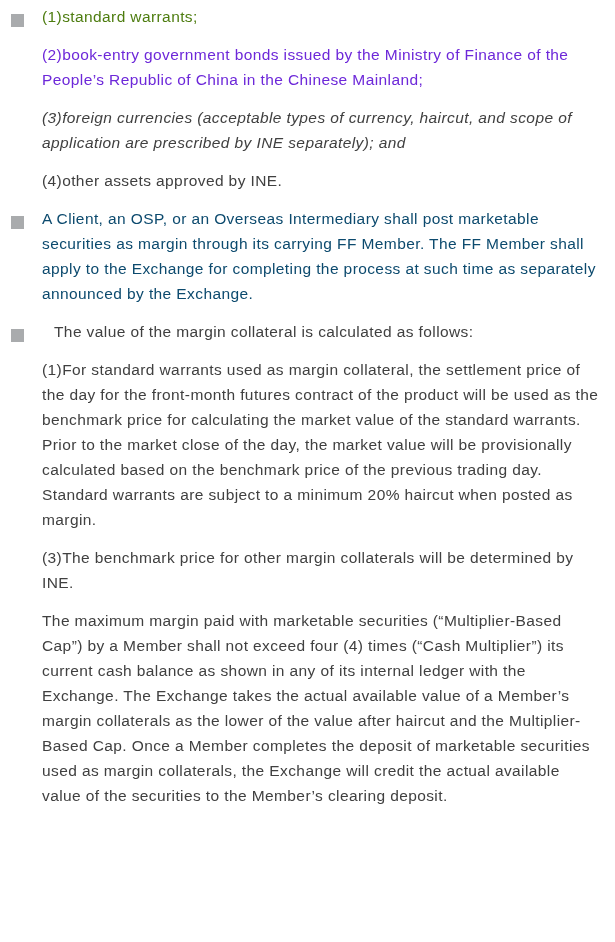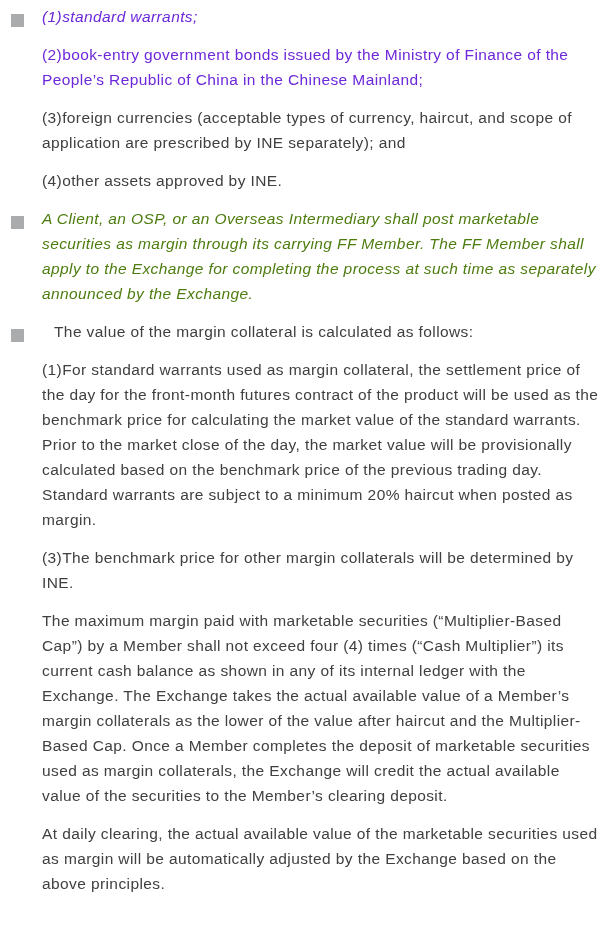--- a/index.html
+++ b/index.html
@@ -49,40 +49,39 @@
 </head>
 <body style="background: rgb(255, 255, 255);">
 
 <main class="doc">
   <div id="bullet-list">
       <div class="item">
         <div class="bullet-col">
           <span class="bullet" style="background: rgb(169, 171, 173);"></span>
         </div>
         <div class="content">
-          <p class="para" style="color: #6d28d9; font-style: italic;">(1)standard warrants;</p>
+          <p class="para" style="color: #4d7c0f;">(1)standard warrants;</p>
           <p class="para" style="color: #6d28d9;">(2)book-entry government bonds issued by the Ministry of Finance of the People’s Republic of China in the Chinese Mainland;</p>
-          <p class="para" style="color: rgb(64, 64, 64);">(3)foreign currencies (acceptable types of currency, haircut, and scope of application are prescribed by INE separately); and</p>
+          <p class="para" style="color: rgb(64, 64, 64); font-style: italic;">(3)foreign currencies (acceptable types of currency, haircut, and scope of application are prescribed by INE separately); and</p>
           <p class="para" style="color: rgb(64, 64, 64);">(4)other assets approved by INE.</p>
         </div>
       </div>
       <div class="item">
         <div class="bullet-col">
           <span class="bullet" style="background: rgb(169, 171, 173);"></span>
         </div>
         <div class="content">
-          <p class="para" style="color: #4d7c0f; font-style: italic;">A Client, an OSP, or an Overseas Intermediary shall post marketable securities as margin through its carrying FF Member. The FF Member shall apply to the Exchange for completing the process at such time as separately announced by the Exchange.</p>
+          <p class="para" style="color: #0c4a6e;">A Client, an OSP, or an Overseas Intermediary shall post marketable securities as margin through its carrying FF Member. The FF Member shall apply to the Exchange for completing the process at such time as separately announced by the Exchange.</p>
         </div>
       </div>
       <div class="item">
         <div class="bullet-col">
           <span class="bullet" style="background: rgb(169, 171, 173);"></span>
         </div>
         <div class="content">
           <p class="para" style="color: rgb(64, 64, 64); margin-left: 12px;">The value of the margin collateral is calculated as follows:</p>
           <p class="para" style="color: rgb(64, 64, 64);">(1)For standard warrants used as margin collateral, the settlement price of the day for the front-month futures contract of the product will be used as the benchmark price for calculating the market value of the standard warrants. Prior to the market close of the day, the market value will be provisionally calculated based on the benchmark price of the previous trading day. Standard warrants are subject to a minimum 20% haircut when posted as margin.</p>
           <p class="para" style="color: rgb(64, 64, 64);">(3)The benchmark price for other margin collaterals will be determined by INE.</p>
           <p class="para" style="color: rgb(64, 64, 64);">The maximum margin paid with marketable securities (“Multiplier-Based Cap”) by a Member shall not exceed four (4) times (“Cash Multiplier”) its current cash balance as shown in any of its internal ledger with the Exchange. The Exchange takes the actual available value of a Member’s margin collaterals as the lower of the value after haircut and the Multiplier-Based Cap. Once a Member completes the deposit of marketable securities used as margin collaterals, the Exchange will credit the actual available value of the securities to the Member’s clearing deposit.</p>
-          <p class="para" style="color: rgb(64, 64, 64);">At daily clearing, the actual available value of the marketable securities used as margin will be automatically adjusted by the Exchange based on the above principles.</p>
         </div>
       </div>
     </div>
 </main>
 
 </body></html>

